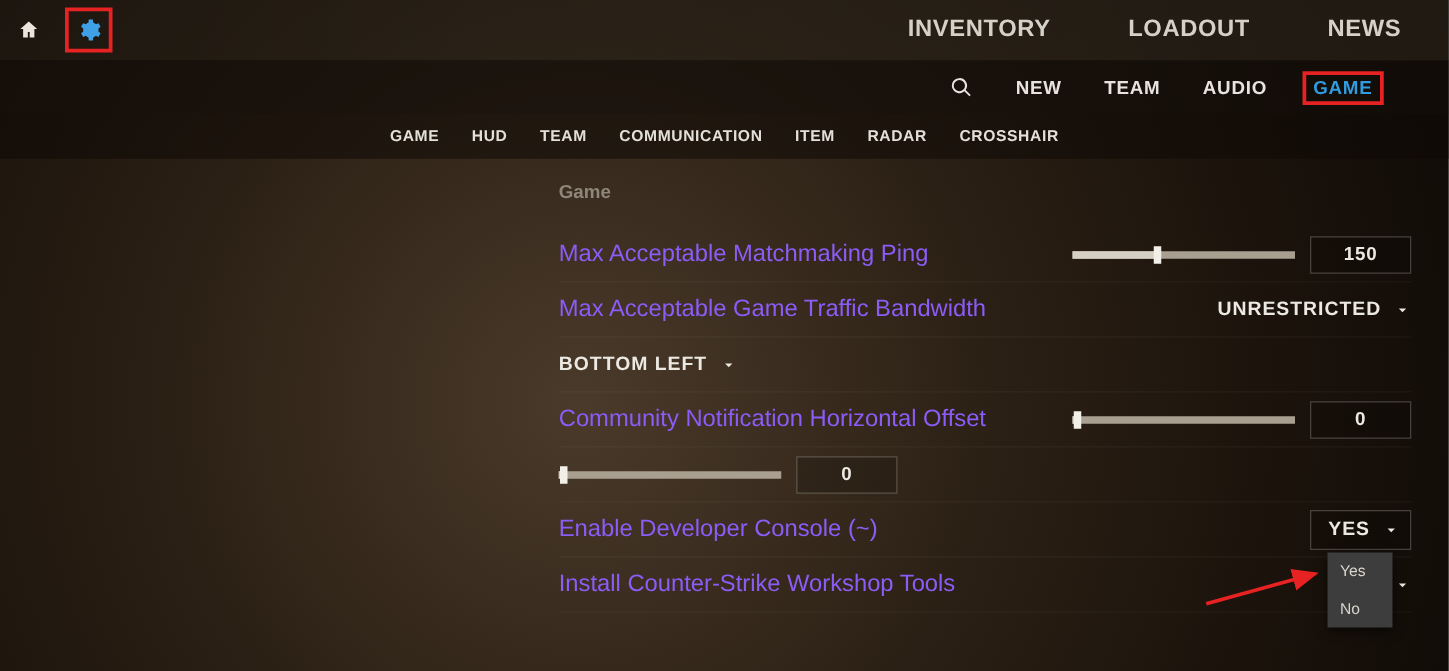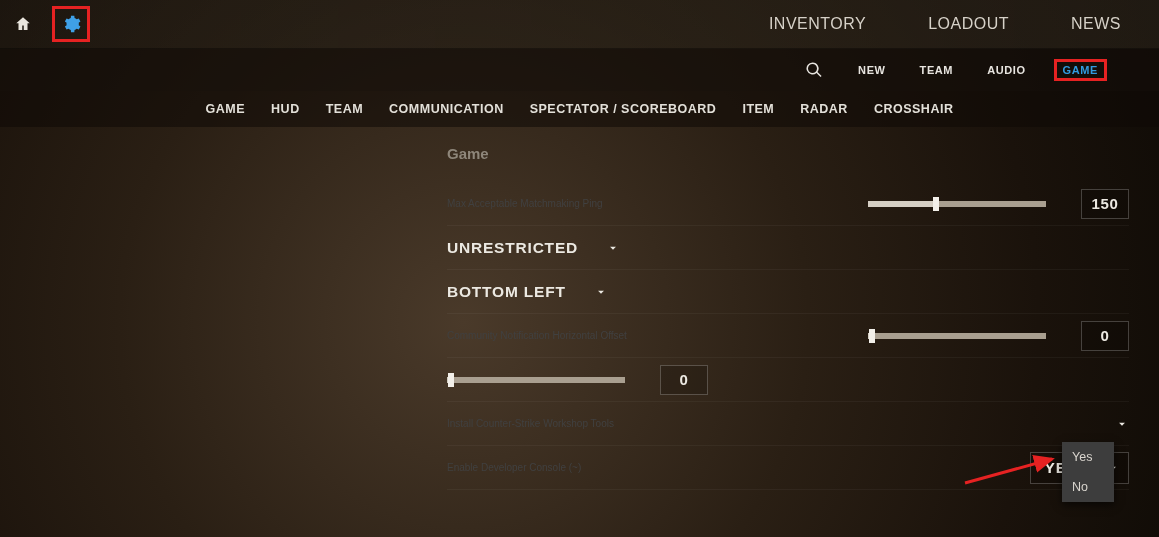--- a/index.html
+++ b/index.html
@@ -27,38 +27,38 @@
     border: 3px solid #e62222;
     display: flex; align-items: center; justify-content: center;
     cursor: pointer;
   }
   .gear-wrap svg { fill: #3fa0e6; }
   .topnav { margin-left: auto; display: flex; gap: 62px; padding-right: 26px; }
   .topnav-item {
     font-family: "Arial Narrow", Arial, sans-serif;
     font-stretch: condensed;
     letter-spacing: .5px;
-    font-size: 16px;
-    font-weight: 400;
+    font-size: 19px;
+    font-weight: 700;
     color: #d6d1c8;
     cursor: pointer;
     text-transform: uppercase;
   }
   
   .tabrow1 {
     height: 42px;
     background: rgba(18,13,9,.7);
     display: flex; align-items: center; justify-content: flex-end;
     gap: 22px;
     padding: 0 52px 0 0;
   }
   .search-icon { width: 20px; height: 20px; display: flex; align-items: center; justify-content: center; cursor: pointer; margin-right: 6px; }
   .search-icon svg { fill: #e7e4df; }
   .tab1 {
-    font-size: 11px;
+    font-size: 15px;
     font-weight: 700;
     letter-spacing: .6px;
     color: #e7e4df;
     cursor: pointer;
     padding: 4px 6px;
   }
   .tab1.active {
     color: #319be0;
     border: 3px solid #e62222;
     padding: 2px 6px;
@@ -89,52 +89,51 @@
     margin-bottom: 20px;
   }
   .row {
     display: flex; align-items: center;
     height: 44px;
     border-bottom: 1px solid rgba(255,255,255,.045);
   }
   .row:last-child { border-bottom: none; }
   .row-label {
     flex: 1;
-    font-size: 10px;
-    color: #404040;
+    font-size: 19px;
+    color: #8b5cf6;
   }
   .slider {
     width: 178px; height: 6px;
     background: #a99f90;
     position: relative;
     margin-right: 12px;
   }
   .slider-fill {
     position: absolute; left: 0; top: 0; bottom: 0;
     background: #d5cfc4;
   }
   .slider-thumb {
     position: absolute; top: 50%; transform: translate(-50%,-50%);
     width: 6px; height: 14px; background: #f2efe9;
   }
   .valuebox {
-    width: 48px; height: 30px;
+    width: 81px; height: 30px;
     border: 1px solid rgba(255,255,255,.22);
     background: rgba(0,0,0,.15);
     display: flex; align-items: center; justify-content: center;
     font-family: "Arial Narrow", Arial, sans-serif;
     font-stretch: condensed;
     font-size: 15px;
     font-weight: 700;
     letter-spacing: .6px;
     color: #ece9e2;
-    margin-left: 23px;
   }
   .dropdown {
-    display: flex; align-items: center; gap: 28px;
+    display: flex; align-items: center; gap: 10px;
     cursor: pointer;
   }
   .dropdown.boxed {
     border: 1px solid rgba(255,255,255,.22);
     background: rgba(0,0,0,.15);
     height: 32px;
     padding: 0 8px 0 14px;
   }
   .dropdown-val {
     font-family: "Arial Narrow", Arial, sans-serif;
@@ -197,39 +196,39 @@
   <span class="tab1">TEAM</span>
   <span class="tab1">AUDIO</span>
   <span class="tab1 active">GAME</span>
 </div>
 
 <div class="tabrow2">
   <span class="tab2">GAME</span>
   <span class="tab2">HUD</span>
   <span class="tab2">TEAM</span>
   <span class="tab2">COMMUNICATION</span>
-  <span class="tab2">SPECTATOR / SCOREBOARD</span>
   <span class="tab2">ITEM</span>
   <span class="tab2">RADAR</span>
   <span class="tab2">CROSSHAIR</span>
 </div>
 
 <div class="panel">
   <div class="section-head">Game</div>
 
   <div class="row">
     <span class="row-label">Max Acceptable Matchmaking Ping</span>
     <div class="slider">
       <div class="slider-fill" style="width:38%"></div>
       <div class="slider-thumb" style="left:38%"></div>
     </div>
     <div class="valuebox">150</div>
   </div>
 
   <div class="row">
+    <span class="row-label">Max Acceptable Game Traffic Bandwidth</span>
     <div class="dropdown">
       <span class="dropdown-val">UNRESTRICTED</span>
       <span class="chev"><svg viewBox="0 0 24 24" width="14" height="14">
             <path d="M7 10l5 5 5-5z"></path>
           </svg></span>
     </div>
   </div>
 
   <div class="row">
     <div class="dropdown">
@@ -248,37 +247,37 @@
     </div>
     <div class="valuebox">0</div>
   </div>
 
   <div class="row">
     <div class="slider">
       <div class="slider-fill" style="width:2%"></div>
       <div class="slider-thumb" style="left:2%"></div>
     </div>
     <div class="valuebox">0</div>
-  </div>
-
-  <div class="row">
-    <span class="row-label">Install Counter-Strike Workshop Tools</span>
-    <span class="chev" style="margin-left:auto"><svg viewBox="0 0 24 24" width="14" height="14">
-          <path d="M7 10l5 5 5-5z"></path>
-        </svg></span>
   </div>
 
   <div class="row">
     <span class="row-label">Enable Developer Console (~)</span>
     <div class="dropdown boxed">
       <span class="dropdown-val">YES</span>
       <span class="chev"><svg viewBox="0 0 24 24" width="14" height="14">
             <path d="M7 10l5 5 5-5z"></path>
           </svg></span>
     </div>
+  </div>
+
+  <div class="row">
+    <span class="row-label">Install Counter-Strike Workshop Tools</span>
+    <span class="chev" style="margin-left:auto"><svg viewBox="0 0 24 24" width="14" height="14">
+          <path d="M7 10l5 5 5-5z"></path>
+        </svg></span>
   </div>
 
   <div class="dropdown-menu">
     <div class="dropdown-opt">Yes</div>
     <div class="dropdown-opt">No</div>
   </div>
 </div>
 
 <svg class="red-arrow" width="110" height="40" style="left:960px; top:453px;">
   <defs>

